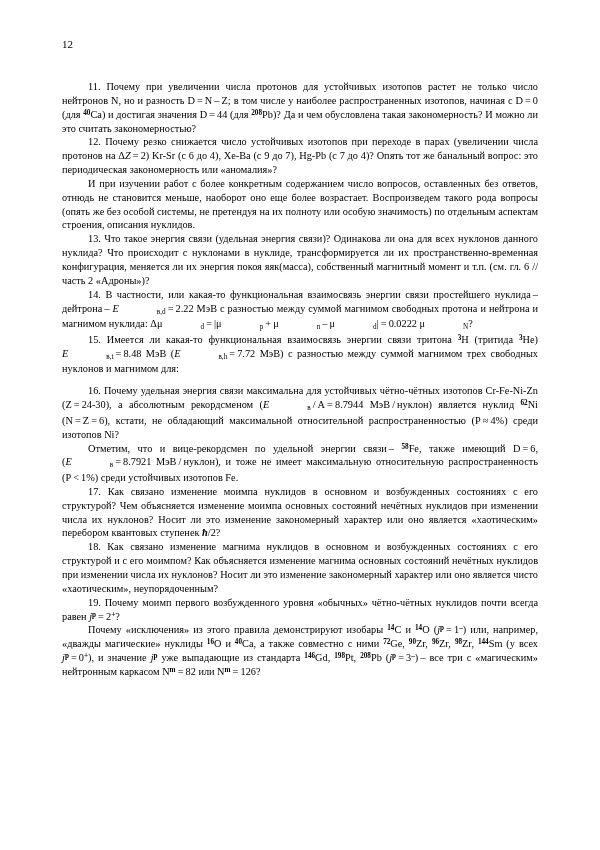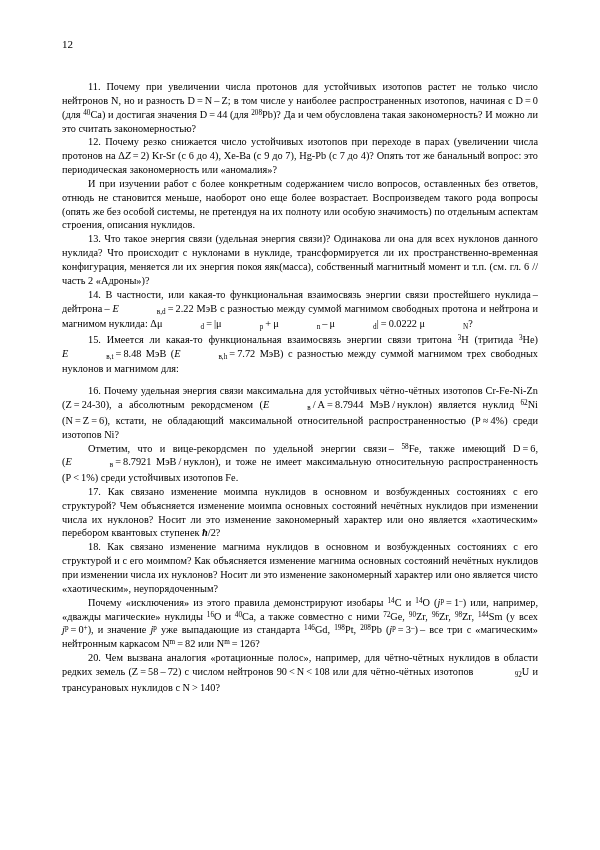--- a/index.html
+++ b/index.html
@@ -65,20 +65,21 @@
   .it { font-style: italic; }
   .bold { font-weight: bold; }
   sub {
     font-size: 7.2px;
     vertical-align: -0.28em;
     padding-left: 38px;
   }
   sup {
     font-size: 7.2px;
     vertical-align: 0.42em;
+    font-weight: bold;
   }
 </style>
 </head>
 <body>
 
 <div class="page">
 
   <div class="header">
     <div class="folio">12</div>
   </div>
@@ -100,19 +101,19 @@
 
 
     <p class="para" style="margin-top:8px">16. Почему удельная энергия связи максимальна для устойчивых чётно-чётных изотопов Cr-Fe-Ni-Zn (Z = 24-30), а абсолютным рекордсменом (<span class="it">E</span><sub>в</sub> / A = 8.7944 МэВ / нуклон) является нуклид <sup>62</sup>Ni (N = Z = 6), кстати, не обладающий максимальной относительной распространенностью (P ≈ 4%) среди изотопов Ni?</p>
 
     <p class="para">Отметим, что и вице-рекордсмен по удельной энергии связи – <sup>58</sup>Fe, также имеющий D = 6, (<span class="it">E</span><sub>в</sub> = 8.7921 МэВ / нуклон), и тоже не имеет максимальную относительную распространенность (P &lt; 1%) среди устойчивых изотопов Fe.</p>
 
     <p class="para">17. Как связано изменение моимпа нуклидов в основном и возбужденных состояниях с его структурой? Чем объясняется изменение моимпа основных состояний нечётных нуклидов при изменении числа их нуклонов? Носит ли это изменение закономерный характер или оно является «хаотическим» перебором квантовых ступенек <span class="bold it">ħ</span>/2?</p>
 
     <p class="para">18. Как связано изменение магнима нуклидов в основном и возбужденных состояниях с его структурой и с его моимпом? Как объясняется изменение магнима основных состояний нечётных нуклидов при изменении числа их нуклонов? Носит ли это изменение закономерный характер или оно является чисто «хаотическим», неупорядоченным?</p>
 
+    <p class="para">19. Почему моимп первого возбужденного уровня «обычных» чётно-чётных нуклидов почти всегда равен <span class="it">j</span><sup>p</sup> = 2<sup>+</sup>?</p>
 
     <p class="para">Почему «исключения» из этого правила демонстрируют изобары <sup>14</sup>C и <sup>14</sup>O (<span class="it">j</span><sup>p</sup> = 1<sup>–</sup>) или, например, «дважды магические» нуклиды <sup>16</sup>O и <sup>40</sup>Ca, а также совместно с ними <sup>72</sup>Ge, <sup>90</sup>Zr, <sup>96</sup>Zr, <sup>98</sup>Zr, <sup>144</sup>Sm (у всех <span class="it">j</span><sup>p</sup> = 0<sup>+</sup>), и значение <span class="it">j</span><sup>p</sup> уже выпадающие из стандарта <sup>146</sup>Gd, <sup>198</sup>Pt, <sup>208</sup>Pb (<span class="it">j</span><sup>p</sup> = 3<sup>–</sup>) – все три с «магическим» нейтронным каркасом N<sup>m</sup> = 82 или N<sup>m</sup> = 126?</p>
 
-    <p class="para">20. Чем вызвана аналогия «ротационные полос», например, для чётно-чётных нуклидов в области редких земель (Z = 58 – 72) с числом нейтронов 90 &lt; N &lt; 108 или для чётно-чётных изотопов <sub>92</sub>U и трансурановых нуклидов с N &gt; 140?</p>
 
   </div>
 </div>
 
 </body></html>

